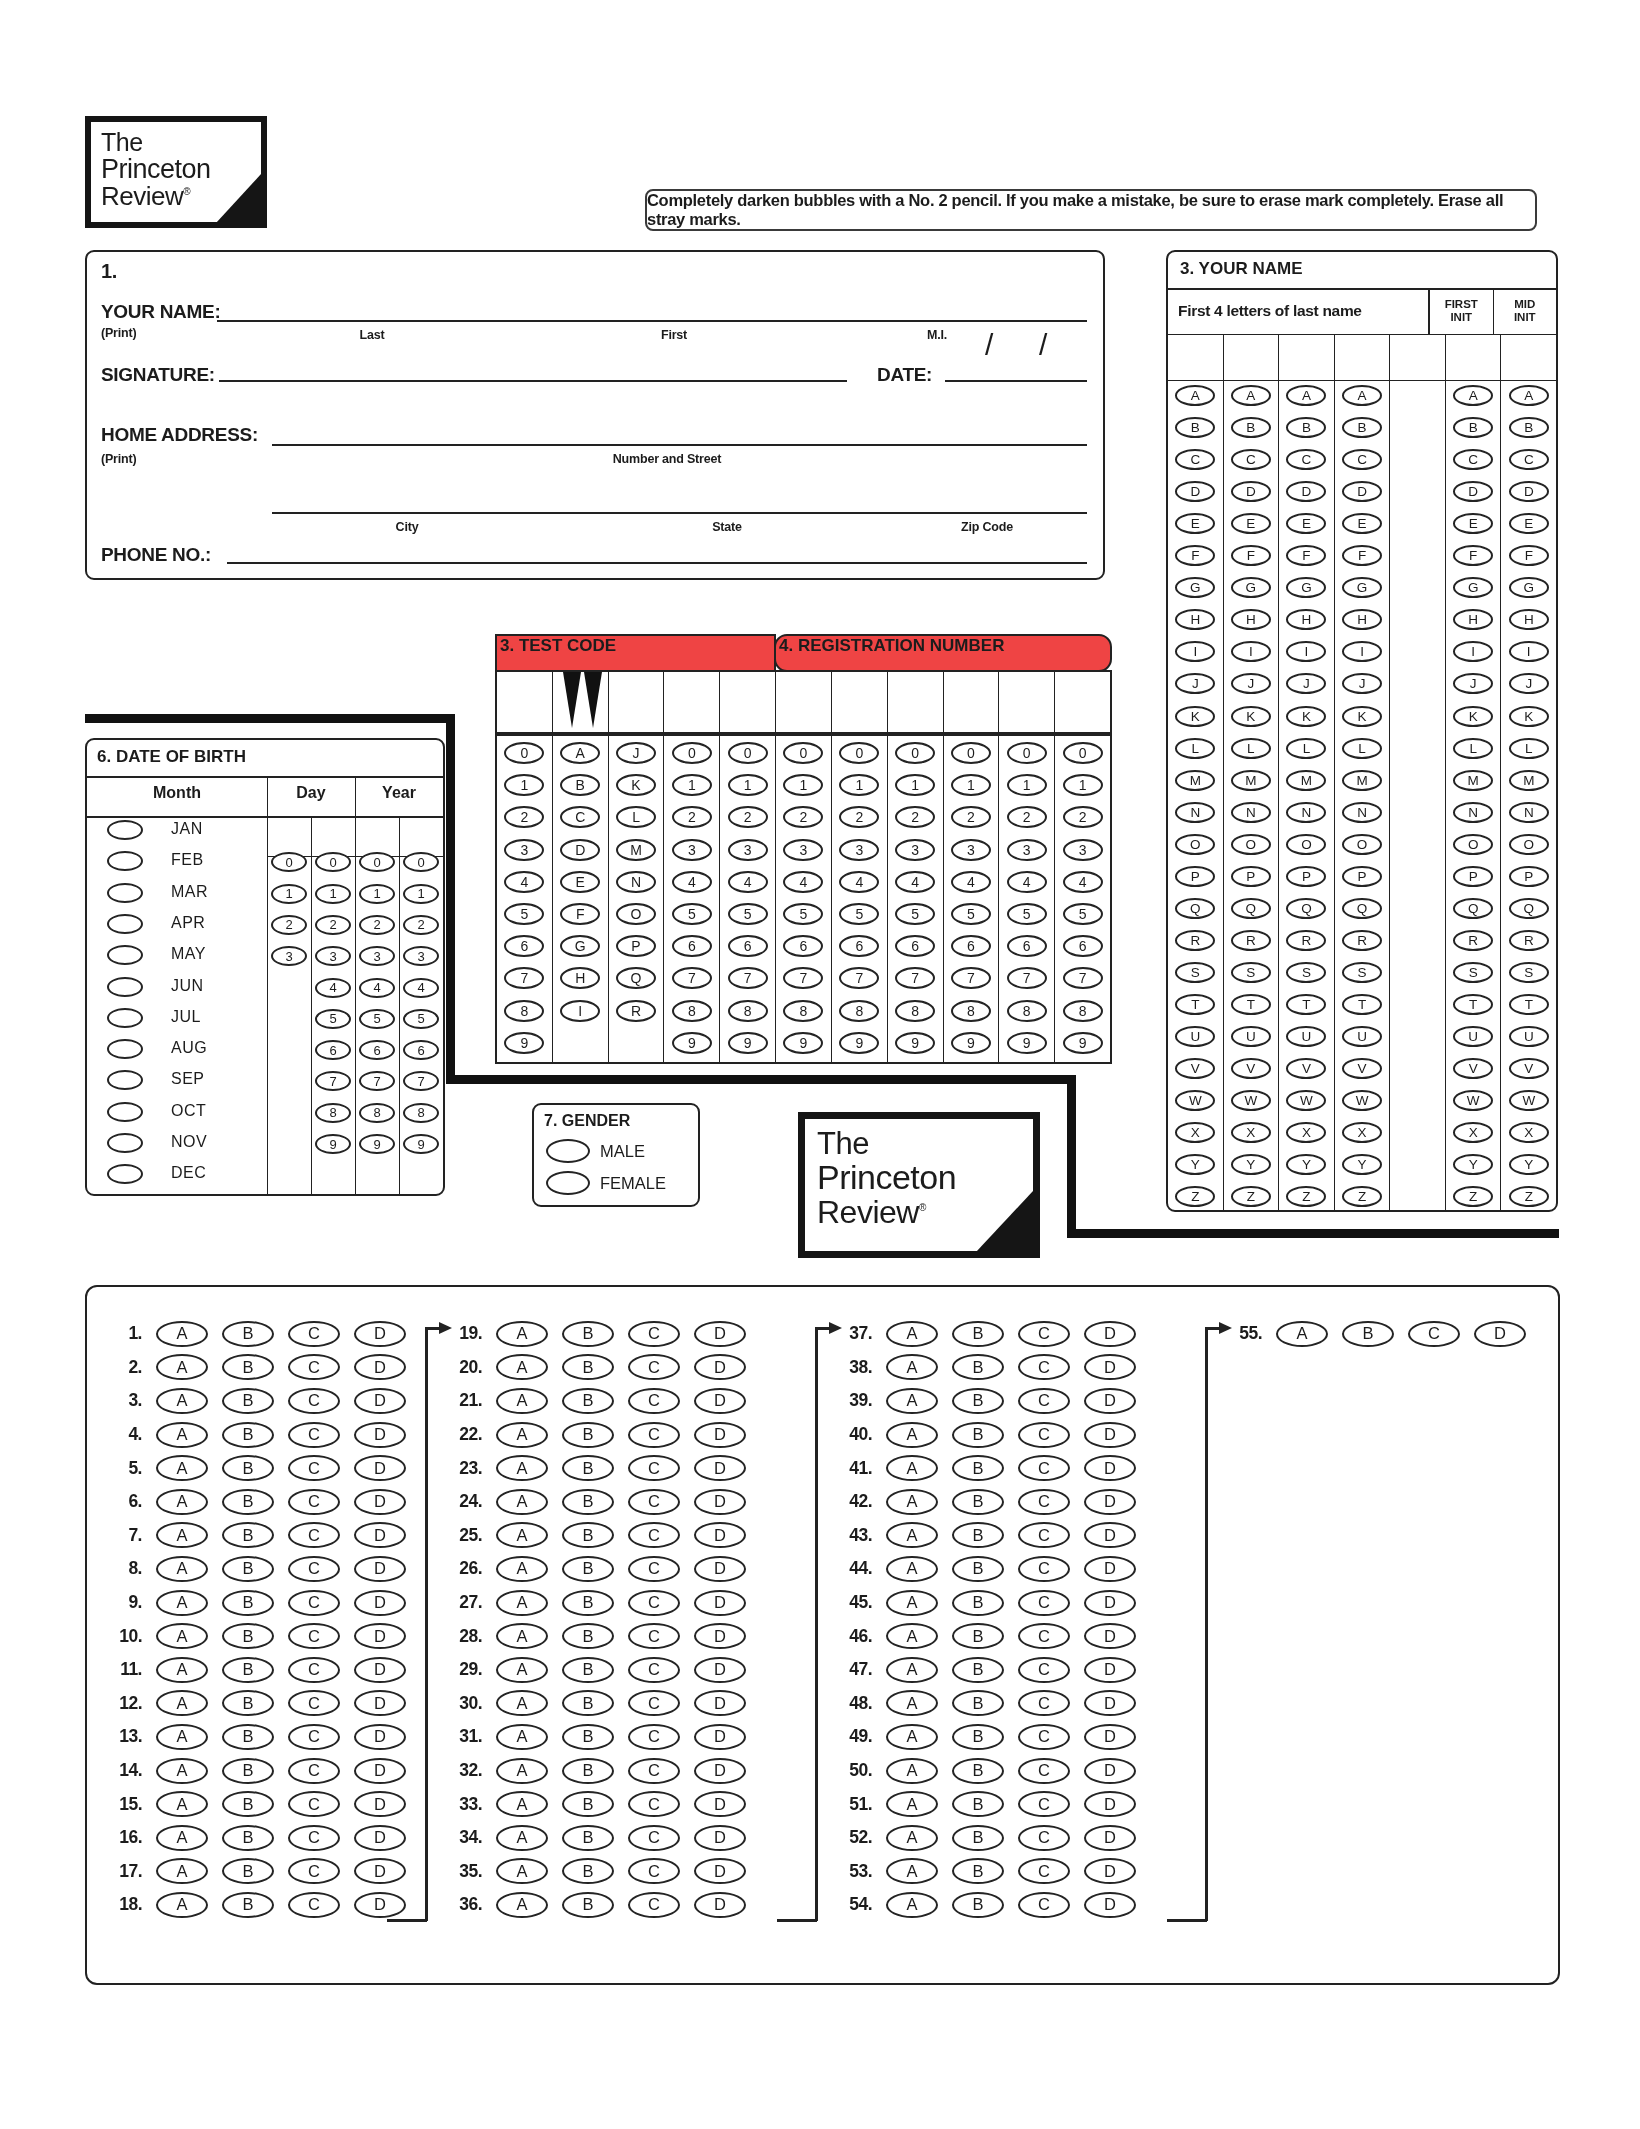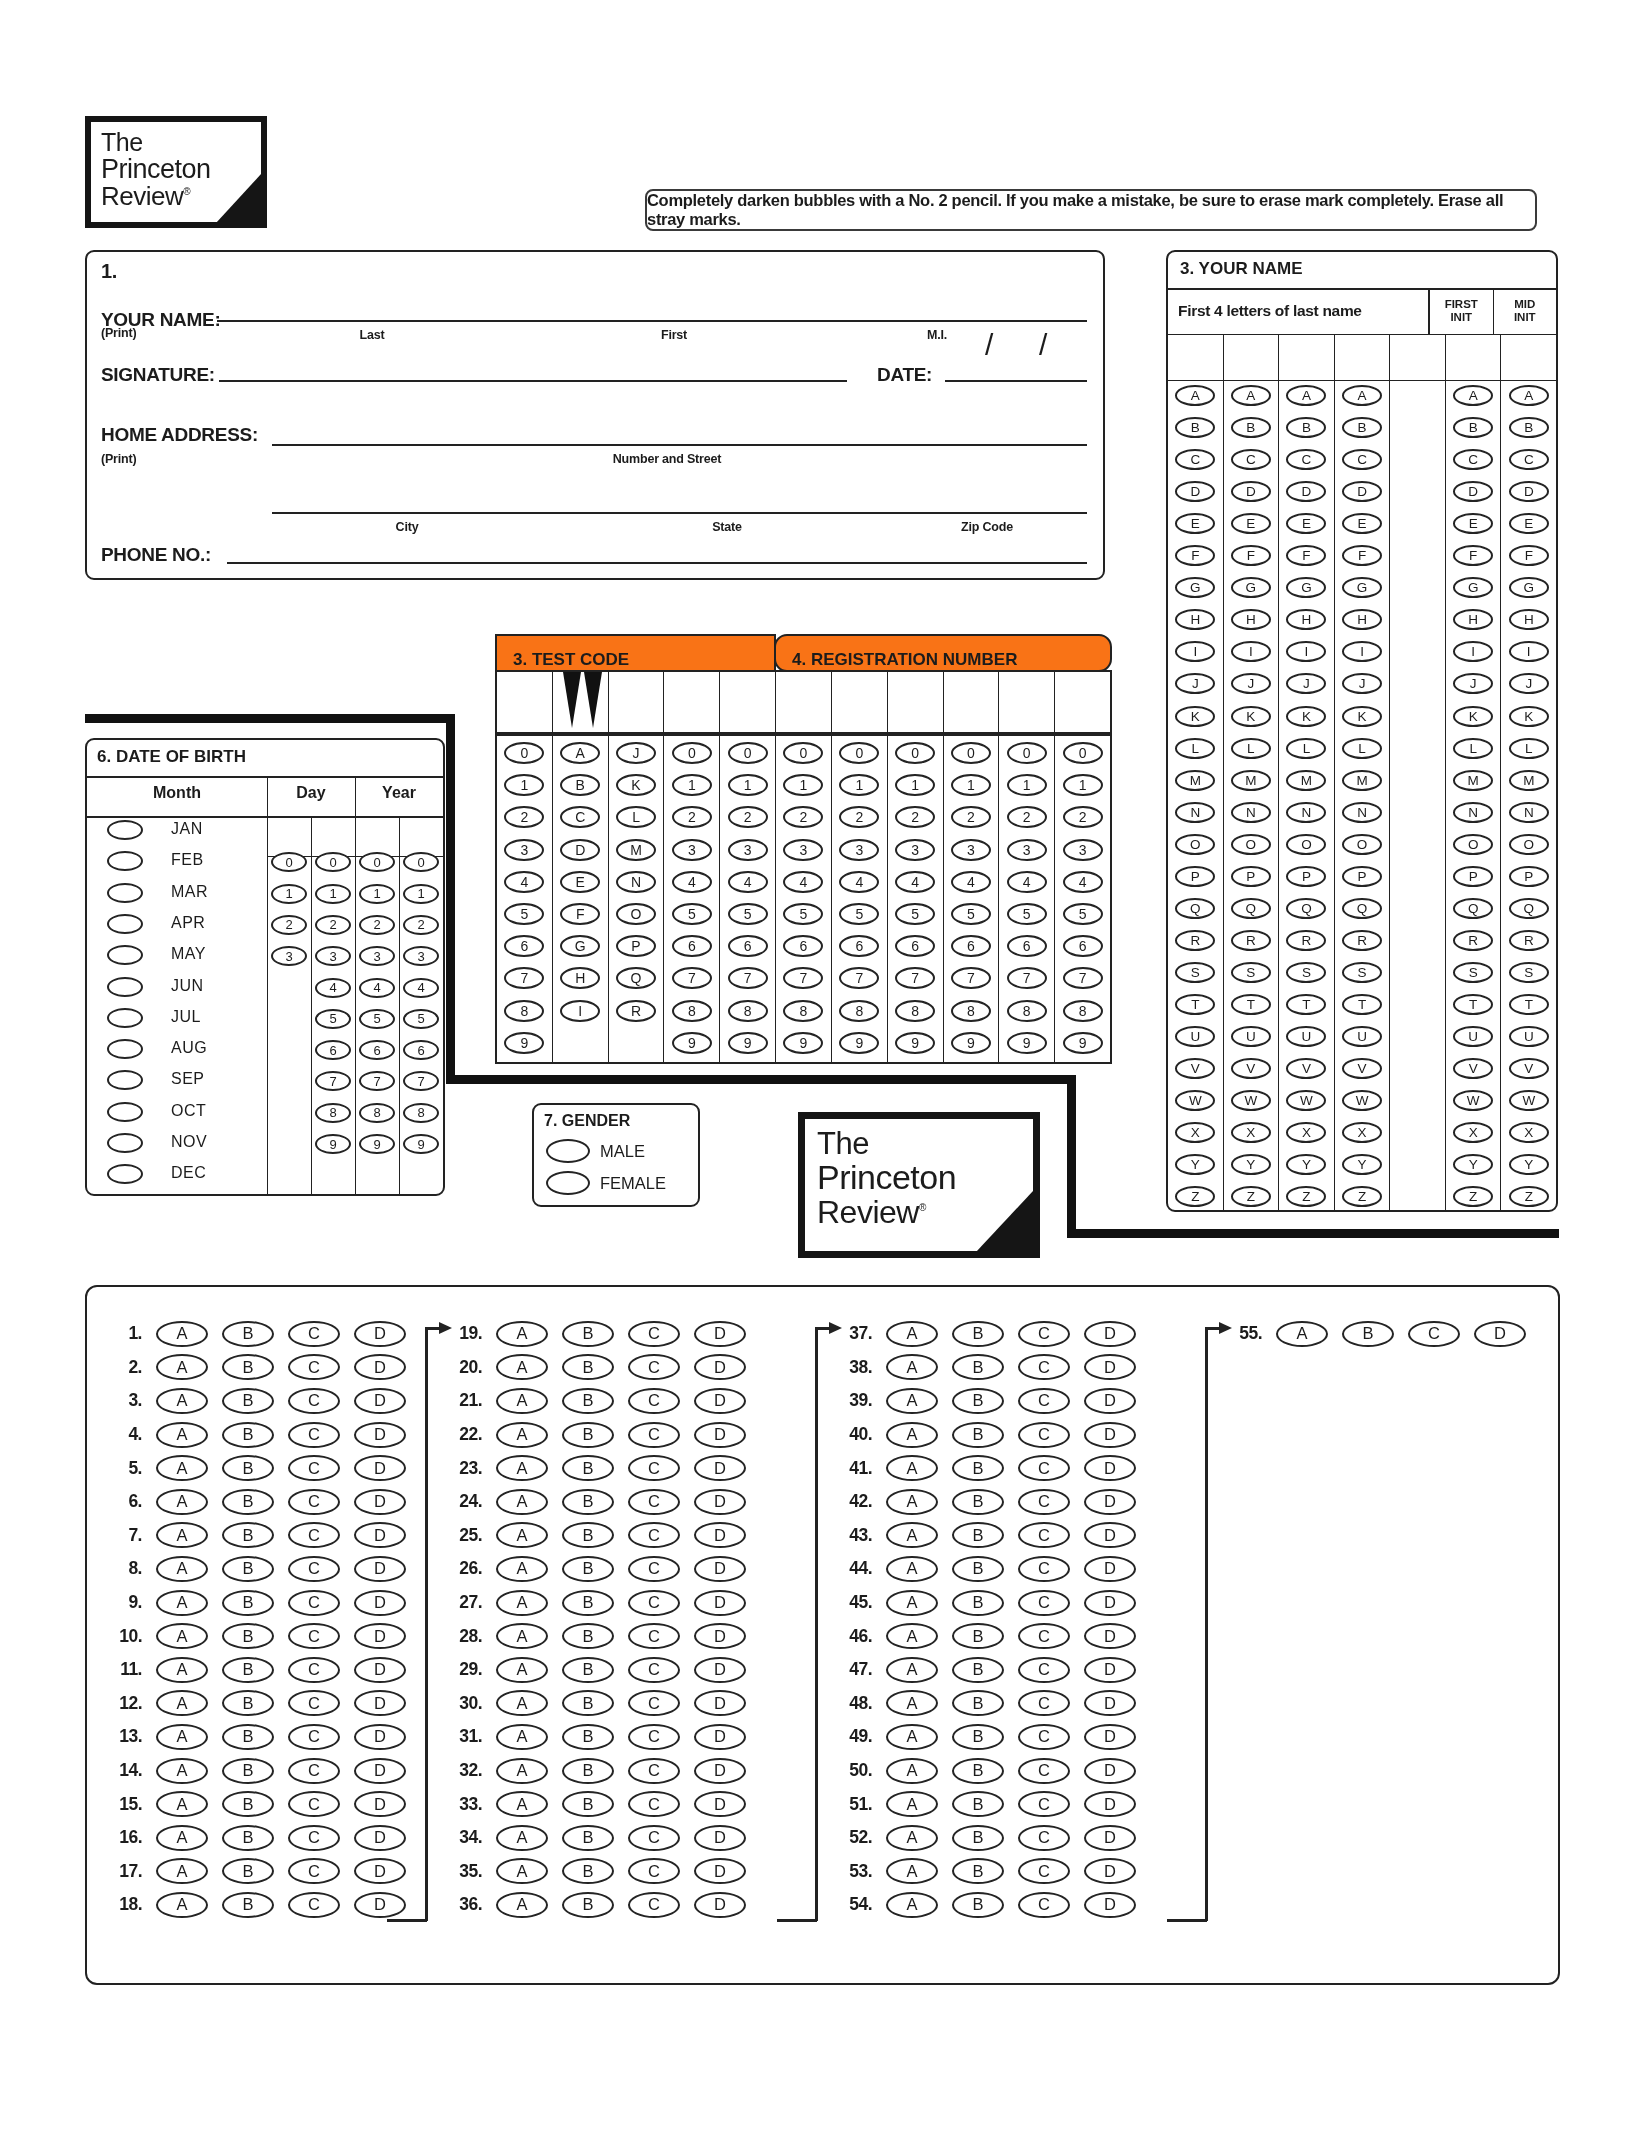--- a/index.html
+++ b/index.html
@@ -40,21 +40,21 @@
   .sec2 { left:85px; top:634px; width:367px; height:80px; }
   .sec2-title { position:absolute; left:10px; top:7px; font-weight:bold; font-size:17px; }
   .sec2-sep { position:absolute; left:0; right:0; top:36px; border-bottom:2px solid #222; }
   .sec2-line { position:absolute; left:25px; width:312px; top:64px; border-bottom:1.5px solid #222; }
 
   
   .tbar { position:absolute; background:#111; }
 
   
   .g34-head { position:absolute; top:634px; height:38px; border:2px solid #222; box-sizing:border-box;
-    display:flex; align-items:flex-end; padding-left:16px; font-weight:bold; font-size:17px; background:#f97316; }
+    display:flex; align-items:flex-start; padding-left:3px; font-weight:bold; font-size:17px; background:#ef4444; }
   .g34-row { position:absolute; left:495px; width:617px; display:flex; border:2px solid #222; box-sizing:border-box; background:#fff; }
   .g34-cell { flex:1; border-right:1.5px solid #222; position:relative; }
   .g34-cell:last-child { border-right:none; }
   .wedge { position:absolute; top:0; width:0; height:0; border-left:9px solid transparent;
     border-right:9px solid transparent; border-top:56px solid #111; }
 
   
   .bubble { display:flex; align-items:center; justify-content:center; border:2px solid #242424; border-radius:50%;
     background:#fff; box-sizing:border-box; font-weight:normal; }
   .bub-grid { position:absolute; width:40px; height:22px; font-size:14px; left:50%; transform:translateX(-50%); }
@@ -115,21 +115,21 @@
     <div class="l1">The</div>
     <div class="l2">Princeton</div>
     <div class="l3"><span>Review</span><span class="reg">®</span></div>
     <div class="corner"></div>
   </div>
 
   <div class="abs instruction">Completely darken bubbles with a No. 2 pencil.  If you make a mistake, be sure to erase mark completely.  Erase all stray marks.</div>
 
   <div class="box sec1">
     <div class="lbl" style="left:14px;top:8px;font-size:20px;">1.</div>
-    <div class="lbl" style="left:14px;top:57px;font-size:19px;">YOUR NAME:</div>
+    <div class="lbl" style="left:14px;top:49px;font-size:19px;">YOUR NAME:</div>
     <div class="small" style="left:14px;top:74px;">(Print)</div>
     <div class="wline" style="left:130px;width:870px;top:48px;height:20px;"></div>
     <div class="small" style="left:235px;top:76px;width:100px;text-align:center;">Last</div>
     <div class="small" style="left:537px;top:76px;width:100px;text-align:center;">First</div>
     <div class="small" style="left:800px;top:76px;width:100px;text-align:center;">M.I.</div>
 
     <div class="lbl" style="left:14px;top:112px;font-size:19px;">SIGNATURE:</div>
     <div class="wline" style="left:132px;width:628px;top:106px;height:22px;"></div>
     <div class="lbl" style="left:790px;top:112px;font-size:19px;">DATE:</div>
     <div class="wline" style="left:858px;width:142px;top:106px;height:22px;"></div>

